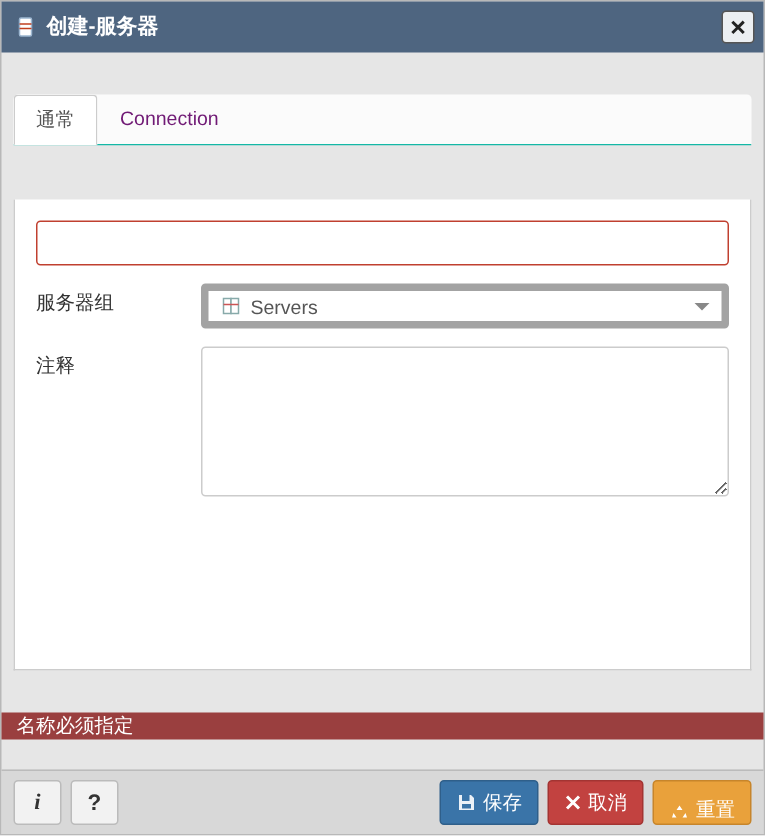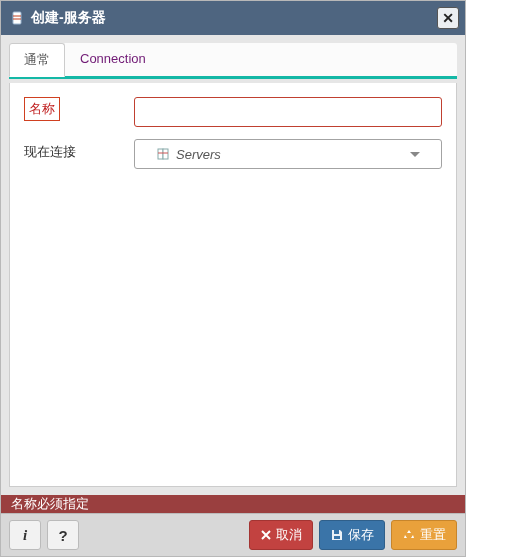--- a/index.html
+++ b/index.html
@@ -4,25 +4,26 @@
 <style>
   * { box-sizing: border-box; }
   html, body {
     margin: 0; padding: 0;
     font-family: "Helvetica Neue", Arial, sans-serif;
     font-size: 13px;
     background: #fff;
     color: #333;
   }
   .dialog {
-    width: 466px; height: 557px;
+    width: 510px; height: 557px;
     border: 1px solid #b8b8b8;
     background: #e6e6e6;
     display: flex; flex-direction: column;
     position: relative;
+    gap: 20px;
   }
   
   .dialog-header {
     background: #4e6580;
     color: #fff;
     height: 34px;
     display: flex; align-items: center;
     padding: 0 6px 0 8px;
     font-size: 14px;
     font-weight: bold;
@@ -38,23 +39,23 @@
     border: 1px solid #555;
     border-radius: 3px;
     display: flex; align-items: center; justify-content: center;
     color: #222; font-weight: bold; font-size: 14px;
     cursor: pointer;
   }
   
   .tabs {
     display: flex;
     background: #fbfbfb;
-    border-bottom: 3px solid #14b8a6;
+    border-bottom: 1px solid #14b8a6;
     padding: 0;
-    margin: 8px 8px 4px 8px;
+    margin: 8px 8px 16px 8px;
     border-top-left-radius: 3px;
     border-top-right-radius: 3px;
   }
   .tab {
     padding: 7px 14px;
     color: #701a75;
     cursor: pointer;
     font-size: 13px;
     border: 1px solid transparent;
     margin-bottom: -1px;
@@ -99,29 +100,28 @@
   .text-input {
     width: 100%; height: 30px;
     border: 1px solid #c04030;
     border-radius: 3px;
     padding: 0 8px;
     font-size: 13px;
     outline: none;
   }
   .select-wrap {
     width: 100%; height: 30px;
-    border: 1px solid #a3a3a3;
+    border: 5px solid #a3a3a3;
     border-radius: 3px;
     background: #fff;
     display: flex; align-items: center;
-    padding: 0 21px;
+    padding: 0 8px;
     cursor: pointer;
     color: #555;
     position: relative;
-    font-style: italic;
   }
   .select-wrap .sel-icon { margin-right: 6px; display:inline-flex; }
   .select-wrap .caret {
     margin-left: auto;
     width: 0; height: 0;
     border-left: 5px solid transparent;
     border-right: 5px solid transparent;
     border-top: 5px solid #888;
   }
   .checkbox {
@@ -168,21 +168,21 @@
     background: #f2f2f2;
     color: #333;
     display: inline-flex; align-items: center;
     cursor: pointer;
     font-size: 13px;
     gap: 4px;
   }
   .btn.icon-only { width: 32px; padding: 0; justify-content: center; font-weight: bold; font-size: 15px; }
   .btn.primary { background: #3a74a8; border-color: #2f5f8a; color: #fff; }
   .btn.danger  { background: #c24240; border-color: #a33432; color: #fff; }
-  .btn.warn    { background: #e9a13b; border-color: #c7852b; color: #fff; }
+  .btn.warn    { background: #e9a13b; border-color: #c7852b; color: #fff; align-items: flex-end; }
   .btn .bicon { display:inline-flex; }
 </style>
 </head>
 <body>
 
 <div class="dialog">
 
   <div class="dialog-header">
     <span class="hdr-icon">
       <svg width="14" height="14" viewBox="0 0 14 14">
@@ -198,79 +198,82 @@
   </div>
 
   <div class="tabs">
     <div class="tab active">通常</div>
     <div class="tab">Connection</div>
   </div>
 
   <div class="body">
 
     <div class="form-row">
-      <div class="label-wrap">
-        <span class="label required">名称</span>
-      </div>
       <div class="control">
         <input class="text-input" type="text" value="" style="">
       </div>
     </div>
 
     <div class="form-row">
-      <div class="label">现在连接</div>
+      <div class="label">服务器组</div>
       <div class="control">
         <div class="select-wrap">
           <span class="sel-icon">
             <svg width="14" height="14" viewBox="0 0 14 14">
               <rect x="2" y="2" width="5" height="10" fill="#fff" stroke="#8aa"></rect>
               <rect x="7" y="2" width="5" height="10" fill="#fff" stroke="#8aa"></rect>
               <line x1="2" y1="6" x2="12" y2="6" stroke="#c55"></line>
             </svg>
           </span>
           <span>Servers</span>
           <span class="caret"></span>
         </div>
       </div>
     </div>
 
 
+    <div class="form-row">
+      <div class="label">注释</div>
+      <div class="control">
+        <textarea class="textarea" style=""></textarea>
+      </div>
+    </div>
 
   </div>
 
   <div class="error-bar">名称必须指定</div>
 
   <div class="footer">
     <div class="left-btns">
       <div class="btn icon-only">
         <span style="font-family:serif;font-style:italic;">i</span>
       </div>
       <div class="btn icon-only">
         <span>?</span>
       </div>
     </div>
     <div class="right-btns">
-      <div class="btn danger">
-        <span class="bicon">
-          <svg width="12" height="12" viewBox="0 0 12 12">
-            <path d="M2 2l8 8M10 2l-8 8" stroke="#fff" stroke-width="2"></path>
-          </svg>
-        </span>
-        <span>取消</span>
-      </div>
       <div class="btn primary">
         <span class="bicon">
           <svg width="14" height="14" viewBox="0 0 14 14">
             <path d="M2 2h8l2 2v8H2z" fill="#fff" opacity="0.9"></path>
             <rect x="4" y="2" width="5" height="4" fill="#3a74a8"></rect>
             <rect x="4" y="8" width="6" height="3" fill="#3a74a8"></rect>
           </svg>
         </span>
         <span>保存</span>
       </div>
+      <div class="btn danger">
+        <span class="bicon">
+          <svg width="12" height="12" viewBox="0 0 12 12">
+            <path d="M2 2l8 8M10 2l-8 8" stroke="#fff" stroke-width="2"></path>
+          </svg>
+        </span>
+        <span>取消</span>
+      </div>
       <div class="btn warn">
         <span class="bicon">
           <svg width="14" height="14" viewBox="0 0 14 14">
             <path d="M7 2l2 3H5zM11 7l-2 3 3 0zM3 7l2 3-3 0z" fill="#fff"></path>
           </svg>
         </span>
         <span>重置</span>
       </div>
     </div>
   </div>

